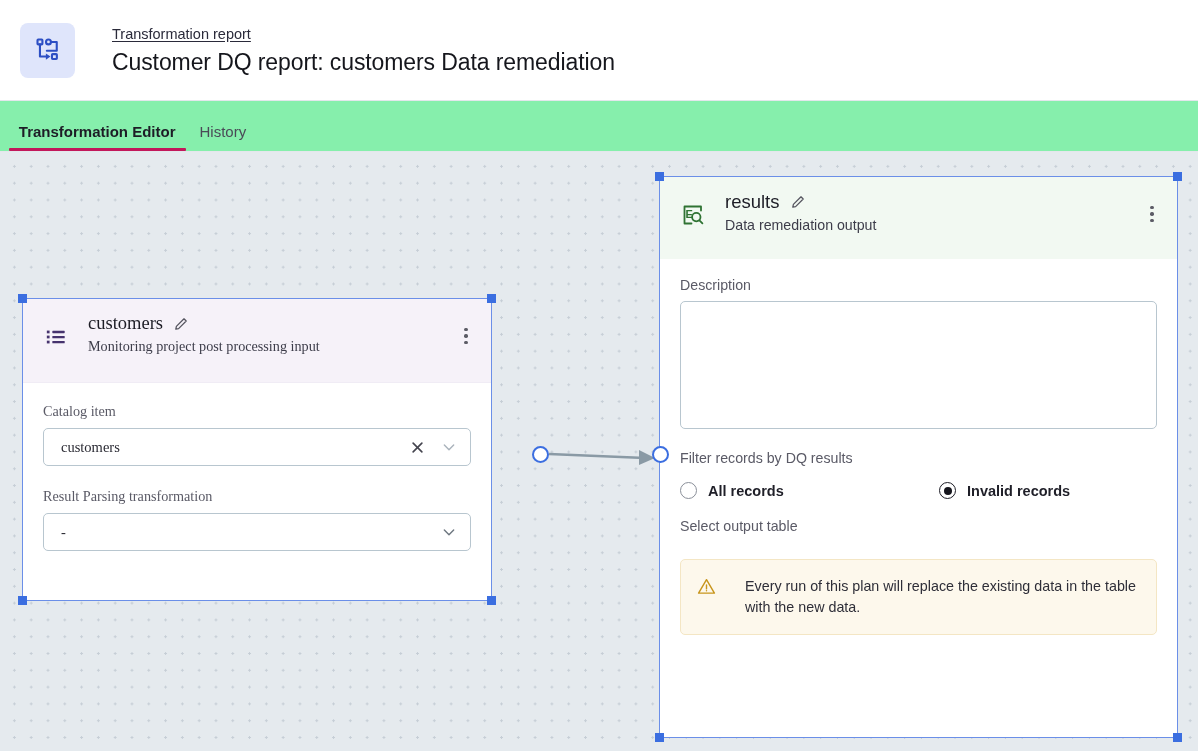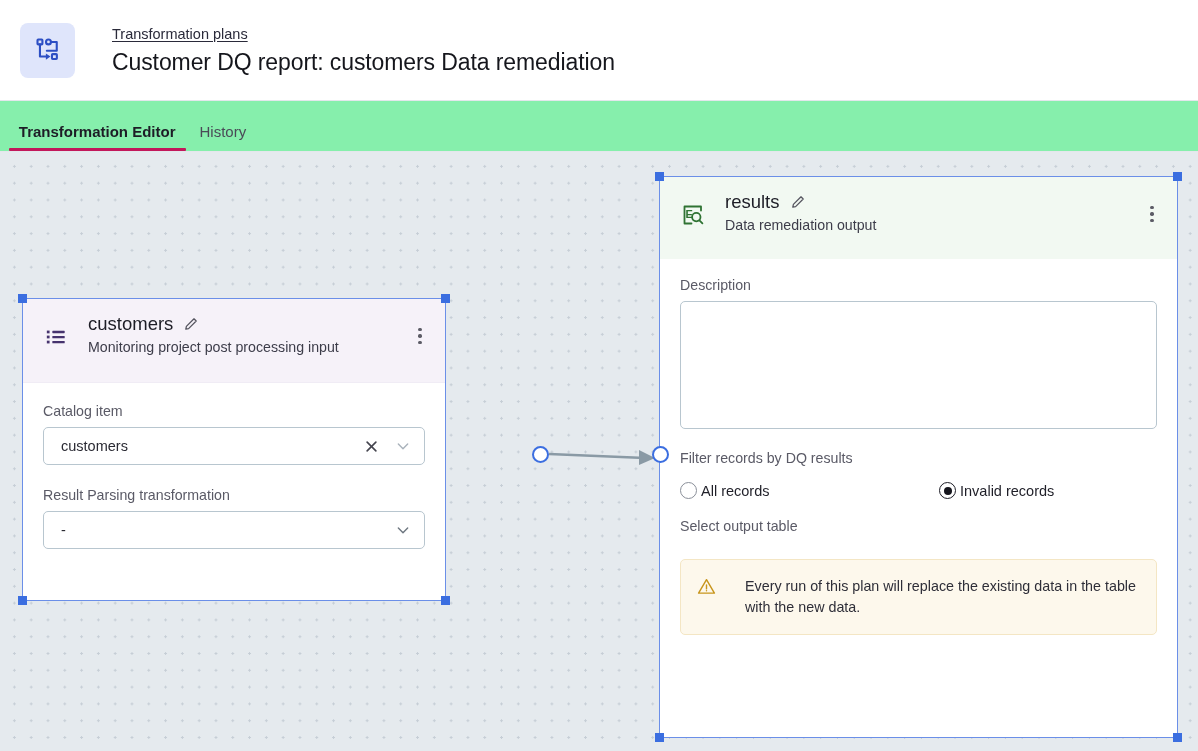--- a/index.html
+++ b/index.html
@@ -148,21 +148,21 @@
     cursor: nwse-resize;
   }
   .h-tl { left: -5px; top: -5px; }
   .h-tr { right: -5px; top: -5px; }
   .h-bl { left: -5px; bottom: -5px; }
   .h-br { right: -5px; bottom: -5px; }
 
   
   #node-customers {
     left: 22px; top: 146px;
-    width: 424px; height: 303px;
+    width: 470px; height: 303px; font-family: Liberation Serif, serif;
   }
   #node-customers .node-header {
     background: #f6f2f9;
     border-bottom: 1px solid #f0ecf5;
     height: 84px;
   }
 
   
   #node-output {
     left: 659px; top: 24px;
@@ -180,24 +180,25 @@
     background: #ffffff;
     cursor: text;
   }
 
   .radio-row {
     display: flex;
     align-items: center;
     margin-top: 16px;
   }
   .radio-opt {
-    display: flex; align-items: center; gap: 4px;
+    display: flex; align-items: center; gap: 11px;
     cursor: pointer;
     font-size: 14.5px;
     color: #1f1f28;
+    font-weight: bold;
   }
   .radio-opt.first { width: 259px; }
   .radio-ring {
     width: 17px; height: 17px;
     border-radius: 50%;
     border: 1.4px solid #8a8f99;
     display: flex; align-items: center; justify-content: center;
     flex: 0 0 auto;
   }
   .radio-opt.selected .radio-ring { border-color: #1d1d26; }
@@ -250,21 +251,21 @@
     <svg width="28" height="28" viewBox="0 0 24 24" fill="none" stroke="#2d4fc4" stroke-width="1.8">
       <rect x="3" y="3" width="4.2" height="4.2" rx="0.6"></rect>
       <circle cx="12.4" cy="5.1" r="2.1"></circle>
       <polyline points="14.6,5.1 19.5,5.1 19.5,12.6 11,12.6" stroke-linecap="round" stroke-linejoin="round"></polyline>
       <polyline points="5.1,7.2 5.1,17.6 11.4,17.6" stroke-linecap="round" stroke-linejoin="round"></polyline>
       <polygon points="10.2,14.9 14.1,17.6 10.2,20.3" fill="#2d4fc4" stroke="none"></polygon>
       <rect x="15.4" y="15.5" width="4.2" height="4.2" rx="0.6"></rect>
     </svg>
   </div>
   <div class="header-text">
-    <a class="breadcrumb-link">Transformation plans</a>
+    <a class="breadcrumb-link">Transformation report</a>
     <div class="page-title">Customer DQ report: customers Data remediation</div>
   </div>
 </div>
 
 <div class="tab-bar">
   <div class="tab cut">w</div>
   <div class="tab active">Transformation Editor</div>
   <div class="tab">History</div>
 </div>
 

